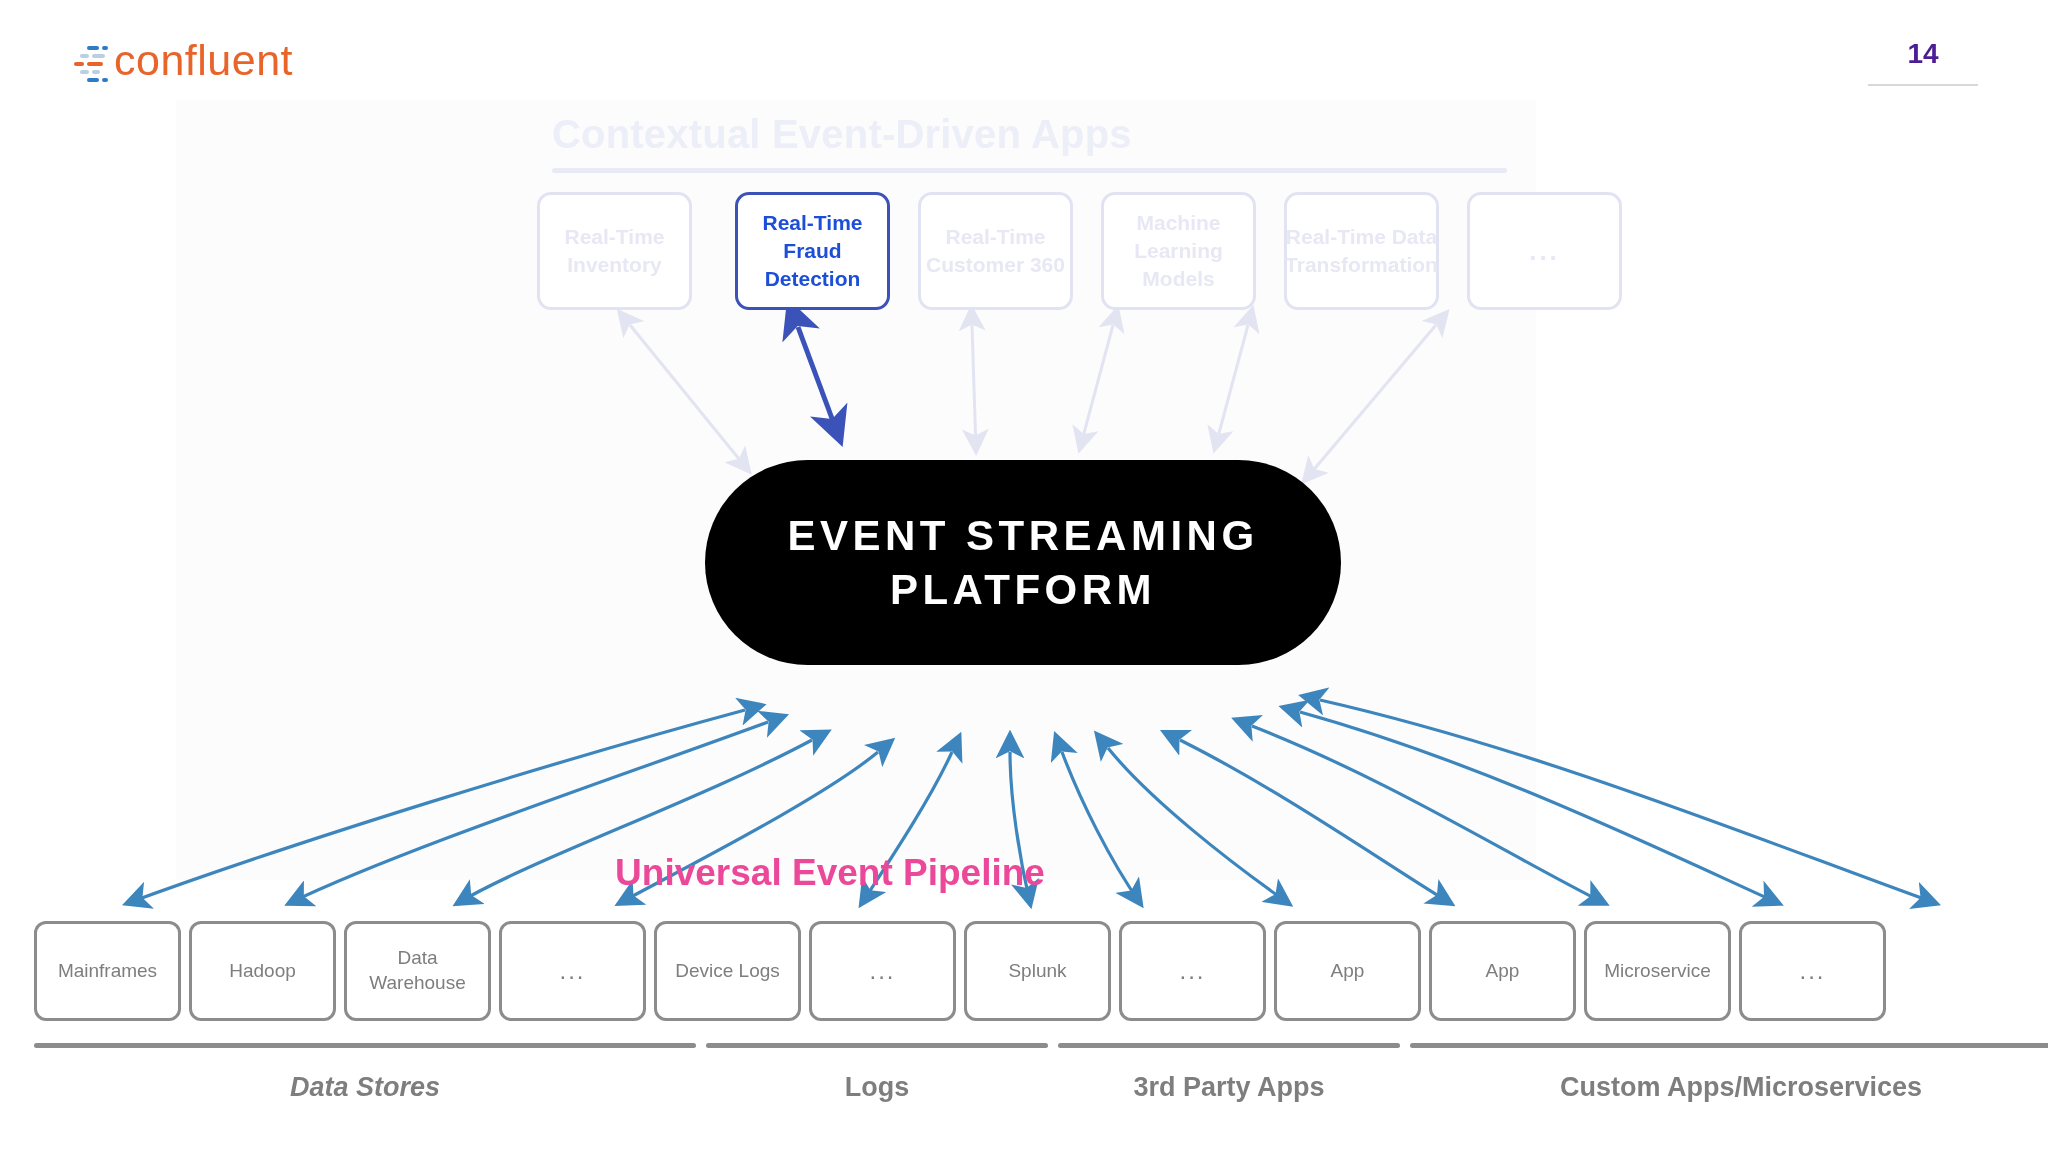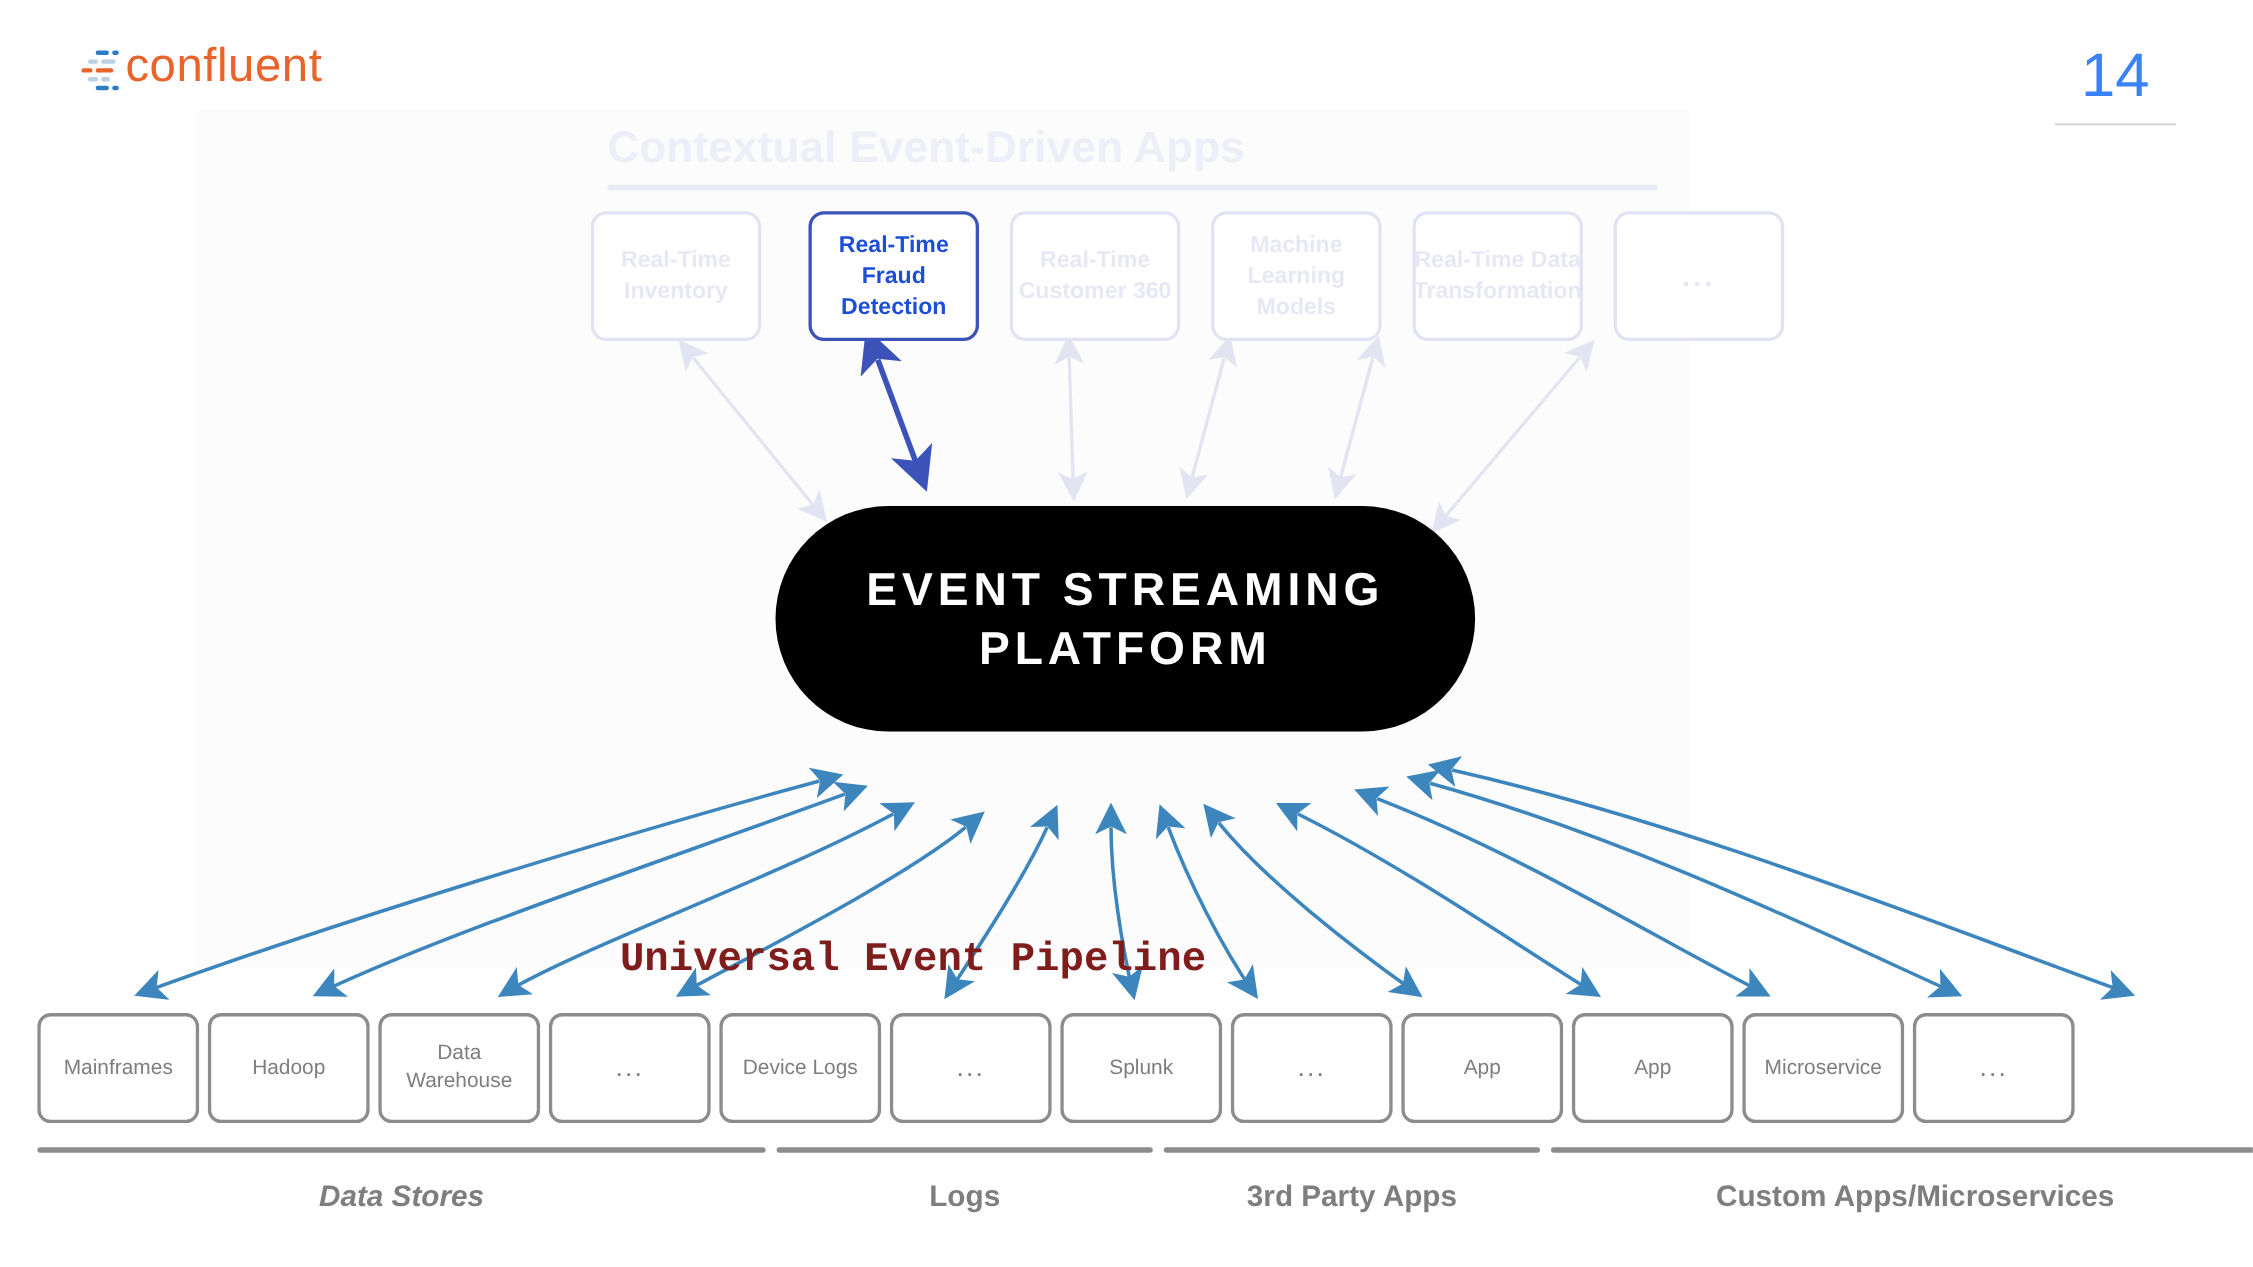--- a/index.html
+++ b/index.html
@@ -74,23 +74,23 @@
   }
 
   .page-number {
     position: absolute;
     right: 70px;
     top: 40px;
     text-align: center;
     width: 110px;
   }
   .page-number .num {
-    font-size: 56px;
-    color: #3b82f6;
-    font-weight: 400;
+    font-size: 28px;
+    color: #4c1d95;
+    font-weight: 700;
     line-height: 1;
   }
   .page-number .rule {
     margin-top: 16px;
     height: 2px;
     background: #d8d8d8;
     width: 110px;
   }
 
   
@@ -174,22 +174,21 @@
 
   
   .pipeline-label {
     position: absolute;
     left: 0;
     top: 852px;
     width: 1660px;
     text-align: center;
     font-size: 37px;
     font-weight: 700;
-    color: #7f1d1d;
-    font-family: Liberation Mono, monospace;
+    color: #ec4899;
   }
 
   
   .sources-row {
     position: absolute;
     left: 34px;
     top: 921px;
     display: flex;
     gap: 8px;
   }

